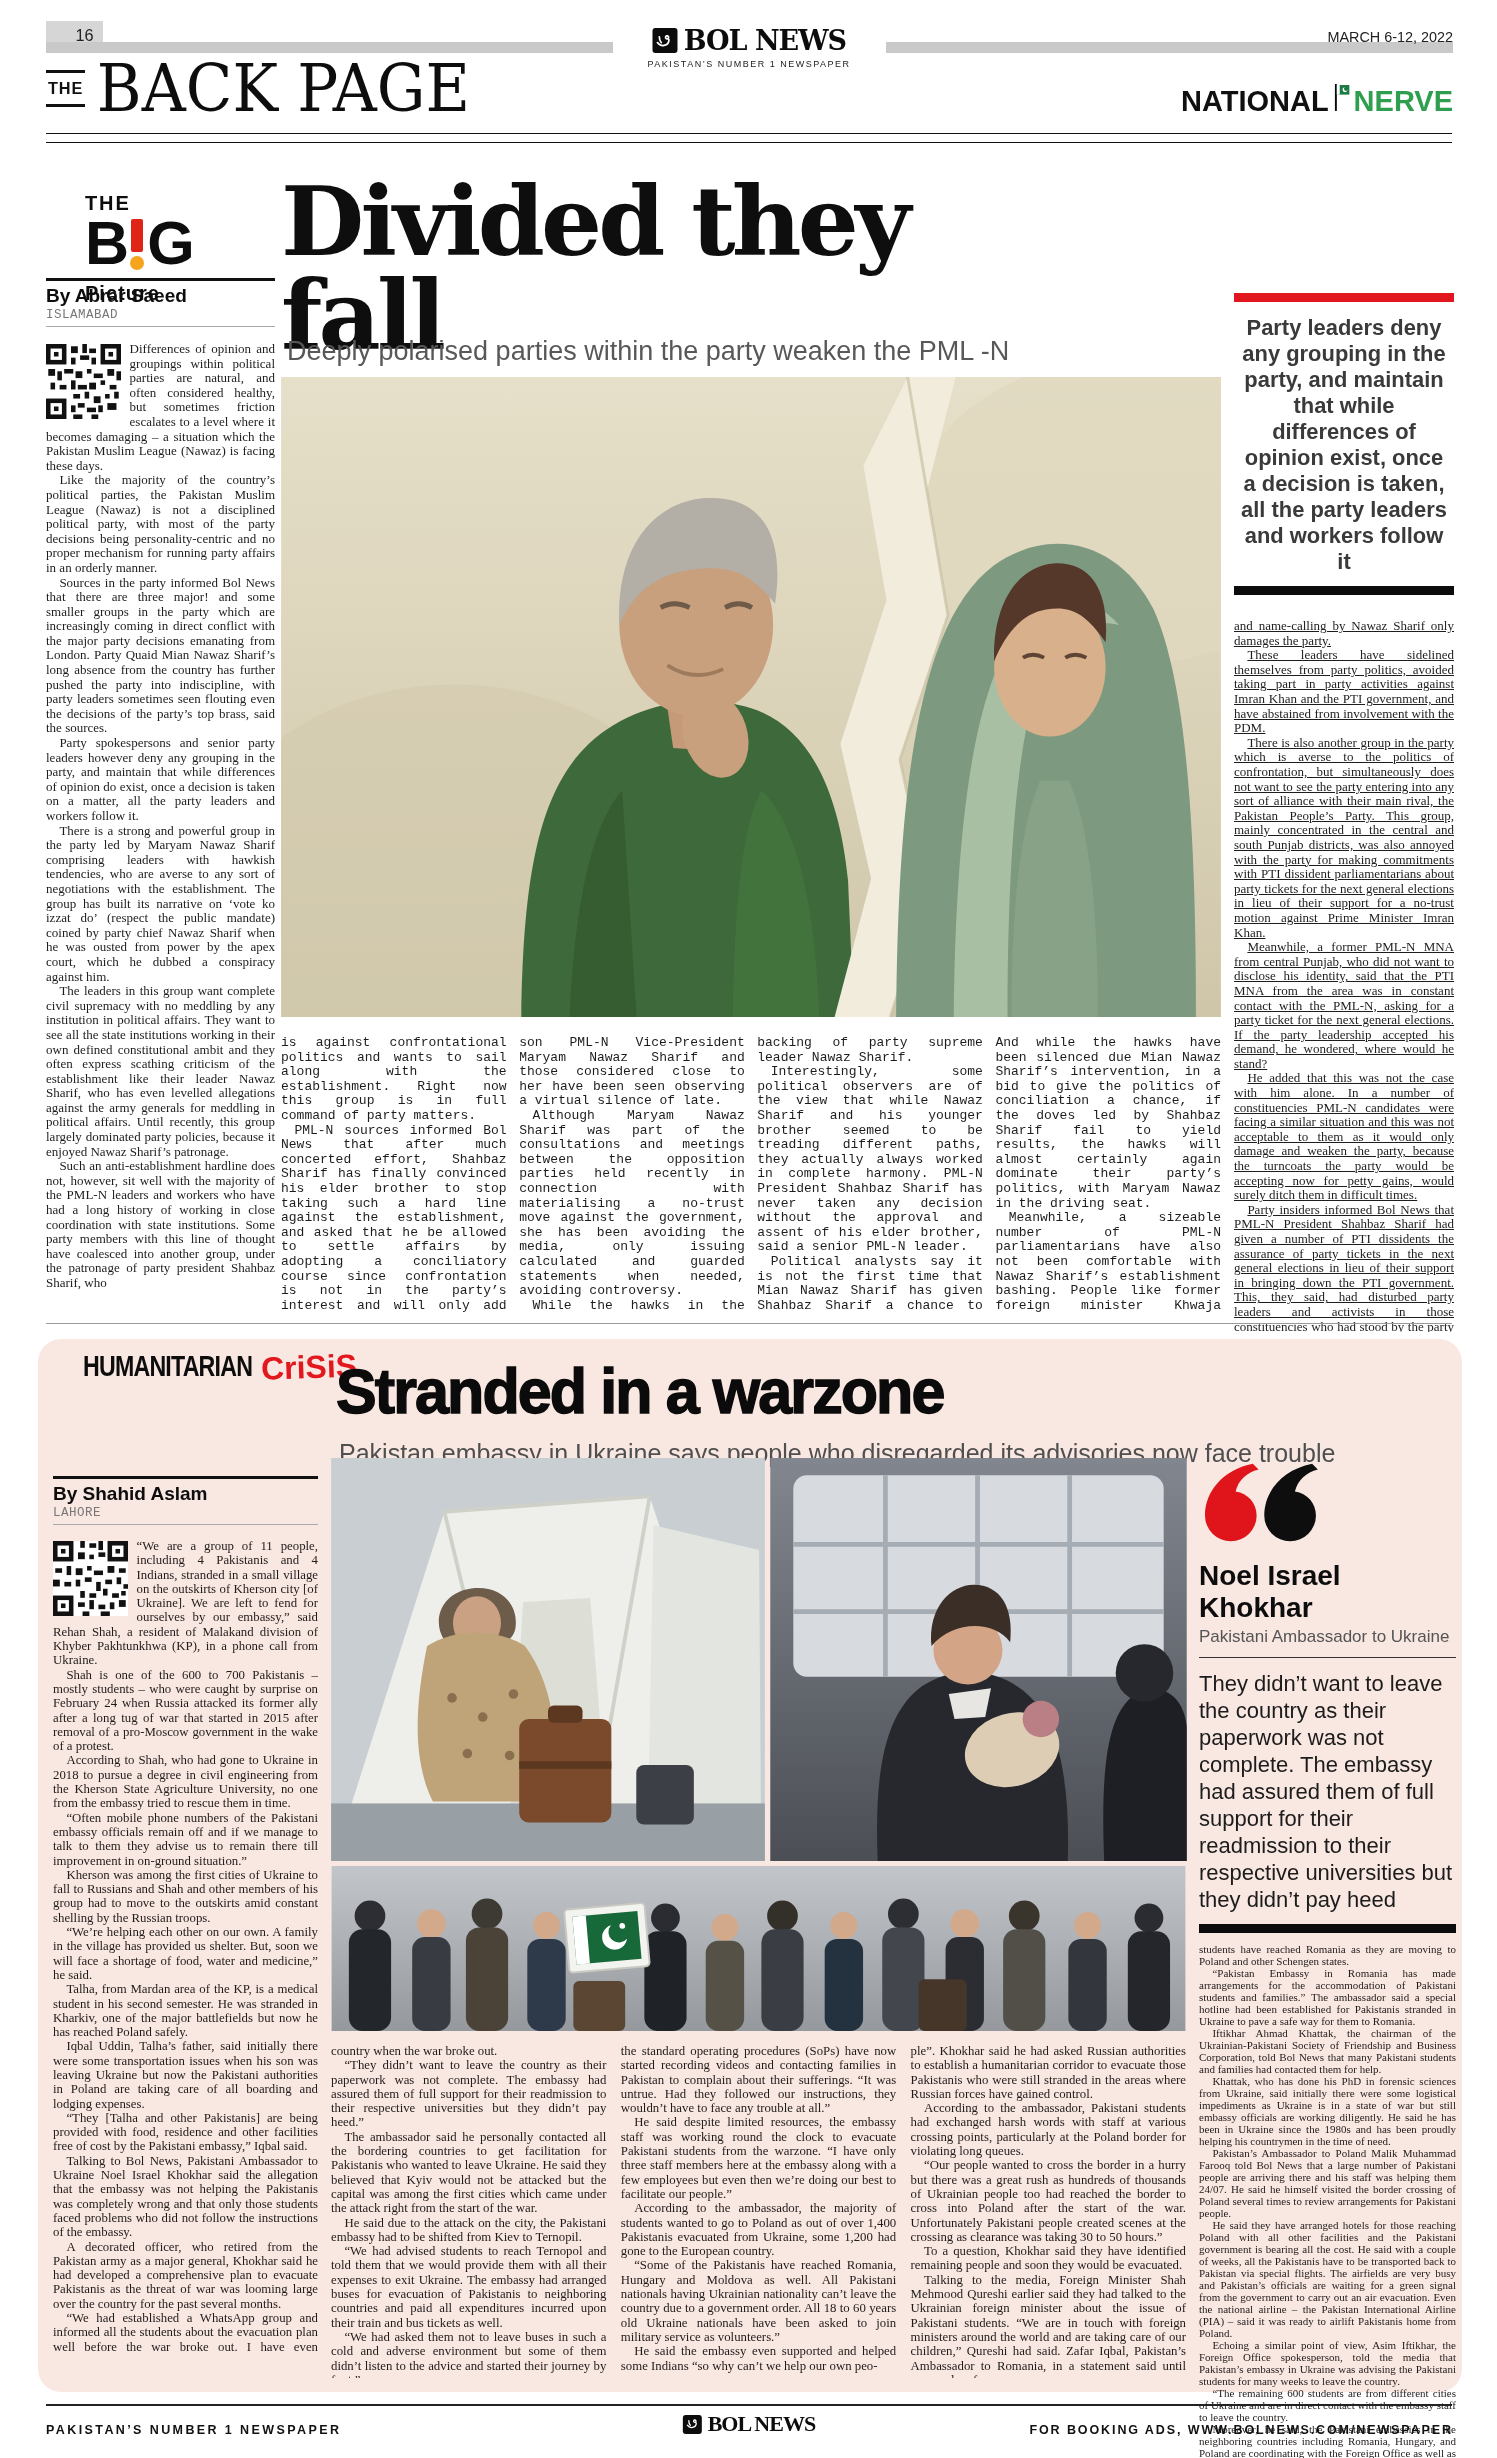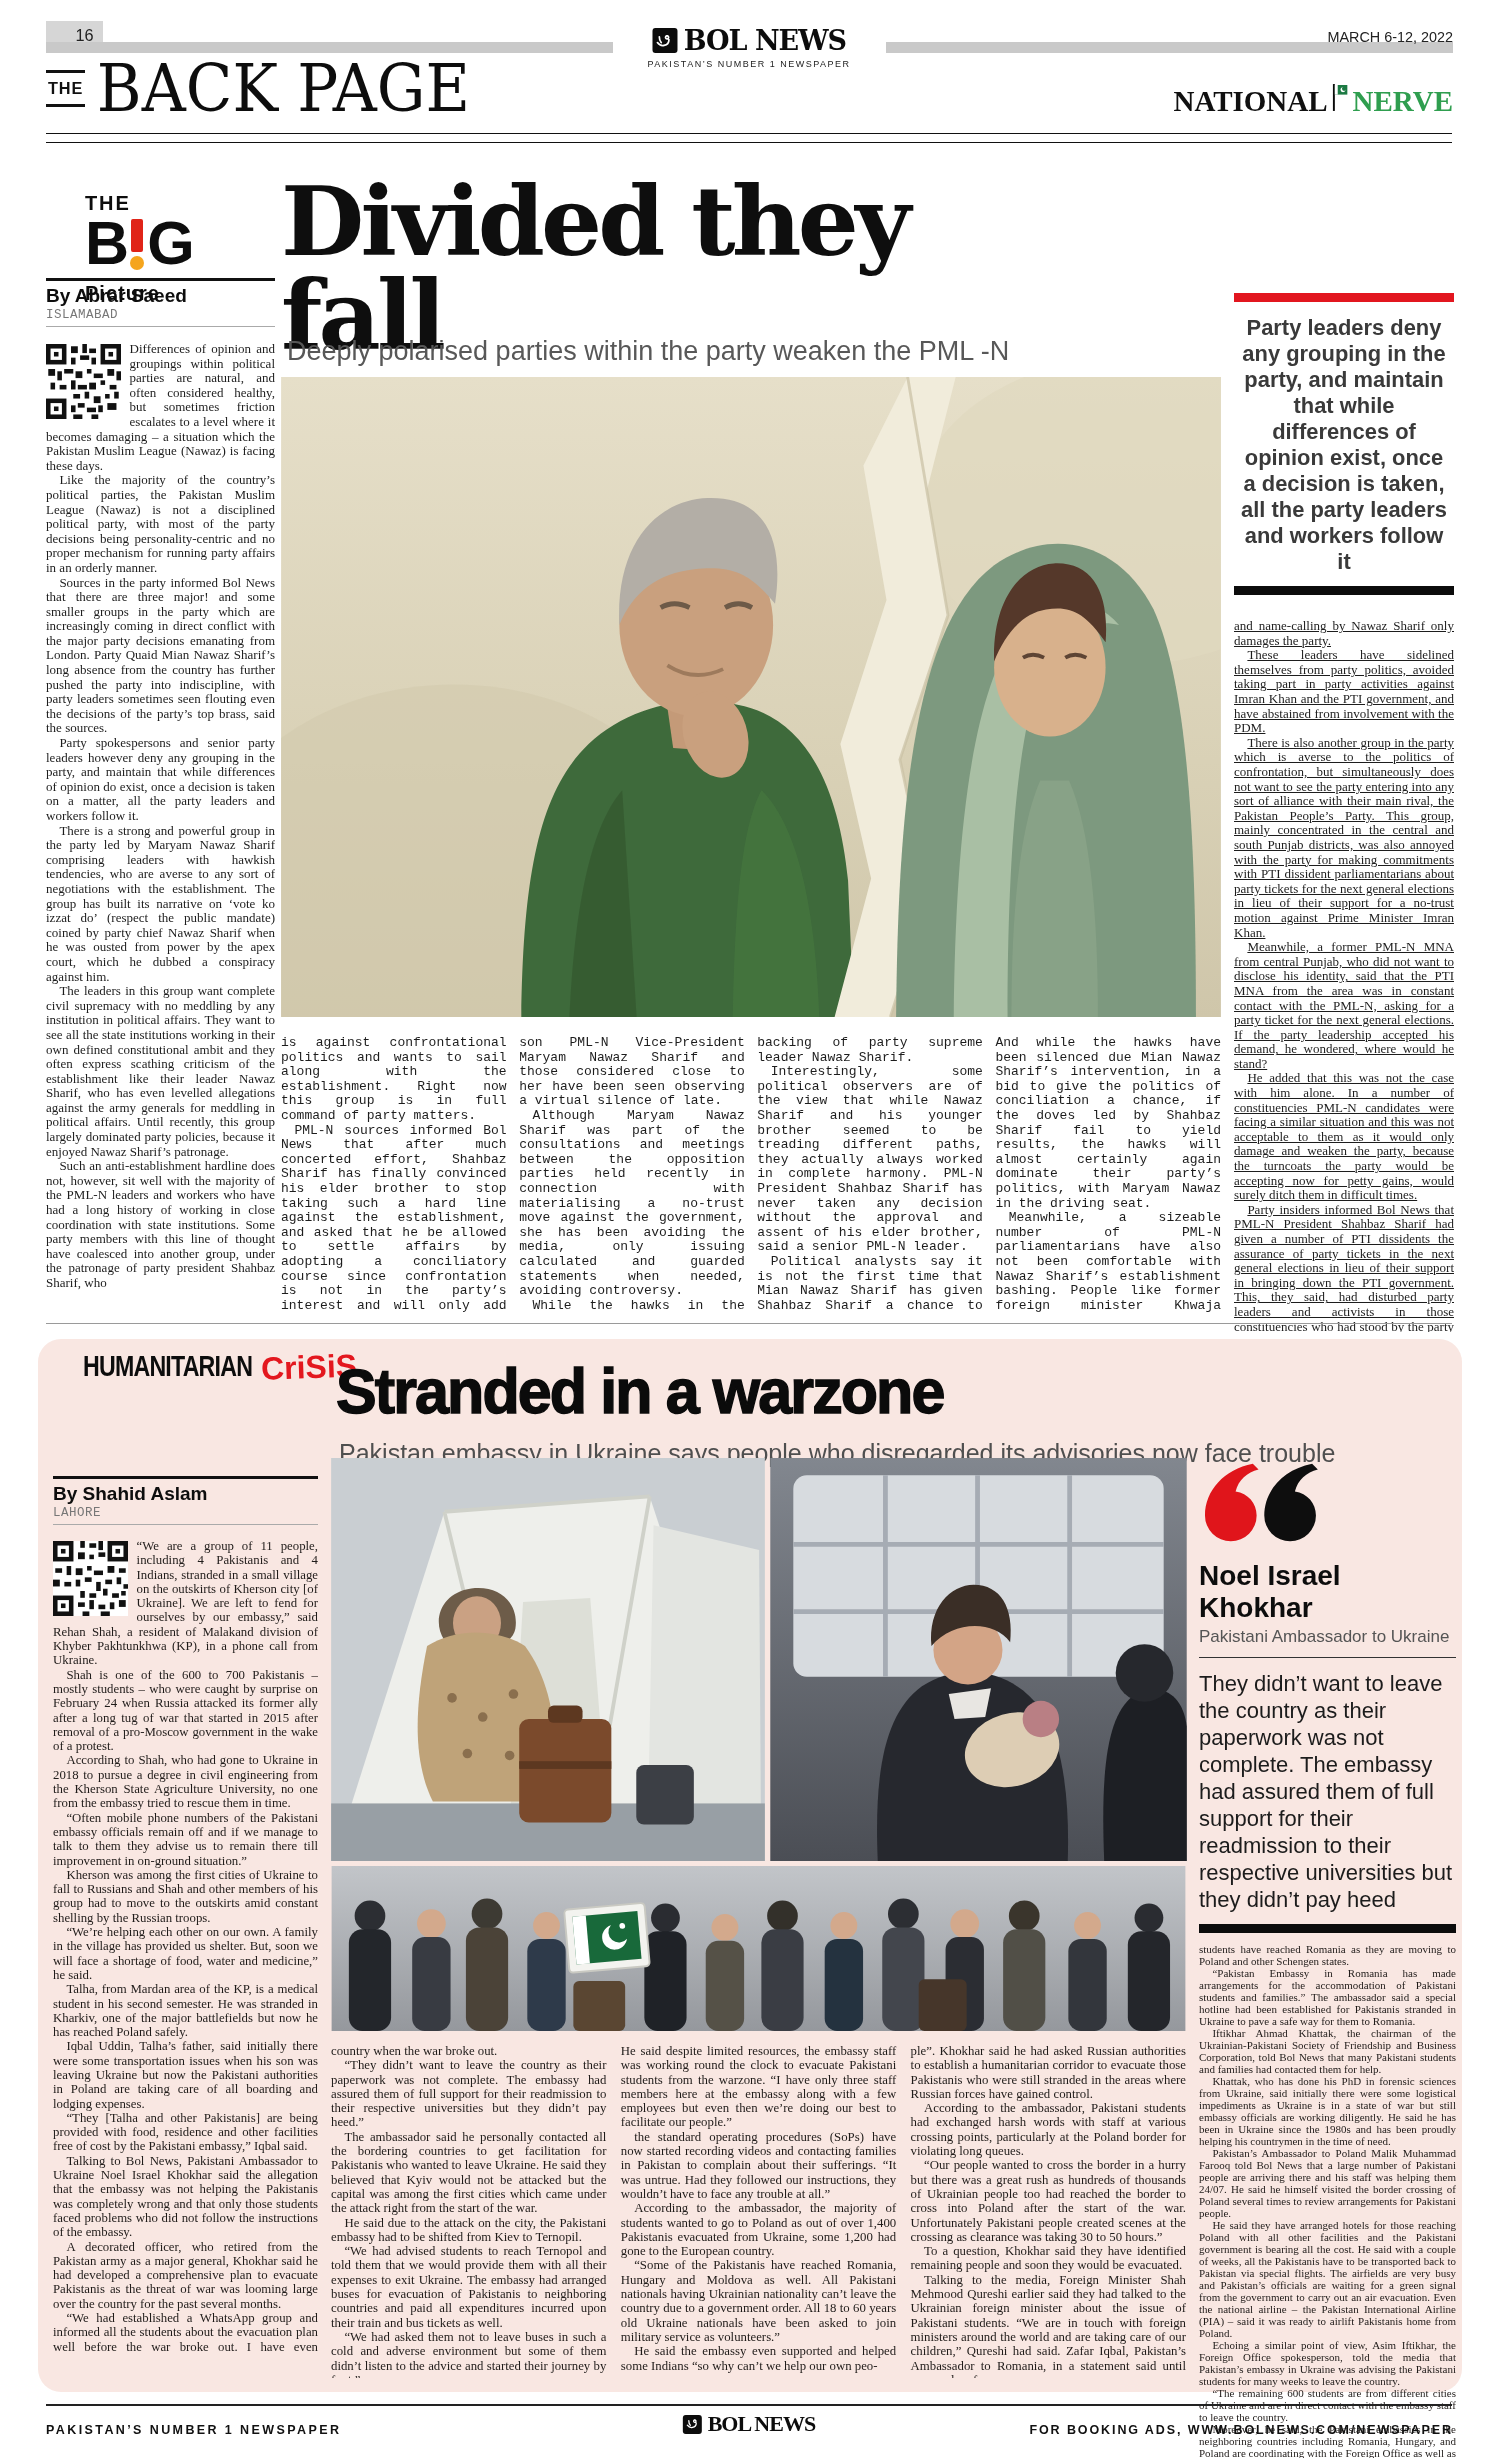--- a/index.html
+++ b/index.html
@@ -15,21 +15,21 @@
   .hdr-logo .logo-line{display:flex;align-items:center;gap:6.7px;justify-content:center;}
   .brand-sq{width:25px;height:25px;background:#0c0c0c;border-radius:2.9px;display:flex;align-items:center;justify-content:center;}
   .brand-sq svg{display:block;}
   .brand-word{font-size:27px;font-weight:700;letter-spacing:-1px;color:#0c0c0c;}
   .brand-tag{font-family:"Liberation Sans",sans-serif;font-size:9px;letter-spacing:1.5px;color:#222;margin-top:2.9px;}
   .hdr-date{right:45px;top:29px;font-family:"Liberation Sans",sans-serif;font-size:14.4px;color:#222;}
   .section-title{left:46px;top:58px;display:flex;align-items:center;gap:11.5px;}
   .the-box{font-family:"Liberation Sans",sans-serif;font-weight:700;font-size:16.3px;letter-spacing:1px;
            border-top:3.8px solid #111;border-bottom:3.8px solid #111;padding:5.8px 1.9px;color:#111;}
   .backpage{font-family:"DejaVu Serif",serif;font-size:61px;line-height:1;color:#0d0d0d;transform:scaleY(1.06);letter-spacing:0px;}
-  .kicker{right:45px;top:83px;font-family:Liberation Serif, serif;font-weight:700;font-size:29px;display:flex;align-items:center;gap:3.8px;}
+  .kicker{right:45px;top:83px;font-family:Liberation Sans, sans-serif;font-weight:700;font-size:29px;display:flex;align-items:center;gap:3.8px;}
   .kicker .k-black{color:#101010;}
   .kicker .k-green{color:#2f9e4f;}
   .double-rule{left:46px;top:133px;width:1406px;height:7.7px;border-top:1.9px solid #111;border-bottom:1.9px solid #111;}
 
   
   .big-logo{left:85px;top:192px;width:154px;font-family:"Liberation Sans",sans-serif;color:#0d0d0d;}
   .big-logo .t{font-weight:700;font-size:20px;letter-spacing:1.9px;}
   .big-logo .row{display:flex;align-items:flex-start;gap:2.9px;margin-top:-1.9px;}
   .big-logo .bg-letter{font-weight:700;font-size:61px;line-height:1;letter-spacing:-1.9px;}
   .excl{display:flex;flex-direction:column;align-items:center;margin-top:5.8px;}
@@ -558,22 +558,22 @@
   <div class="abs cols-row2 body-a2">
     <div class="ncol flow">
         <p>country when the war broke out.</p>
         <p>“They didn’t want to leave the country as their paperwork was not complete. The embassy had assured them of full support for their readmission to their respective universities but they didn’t pay heed.”</p>
         <p>The ambassador said he personally contacted all the bordering countries to get facilitation for Pakistanis who wanted to leave Ukraine. He said they believed that Kyiv would not be attacked but the capital was among the first cities which came under the attack right from the start of the war.</p>
         <p>He said due to the attack on the city, the Pakistani embassy had to be shifted from Kiev to Ternopil.</p>
         <p>“We had advised students to reach Ternopol and told them that we would provide them with all their expenses to exit Ukraine. The embassy had arranged buses for evacuation of Pakistanis to neighboring countries and paid all expenditures incurred upon their train and bus tickets as well.</p>
         <p>“We had asked them not to leave buses in such a cold and adverse environment but some of them didn’t listen to the advice and started their journey by foot.”</p>
       </div>
     <div class="ncol flow">
+        <p>the standard operating procedures (SoPs) have now started recording videos and contacting families in Pakistan to complain about their sufferings. “It was untrue. Had they followed our instructions, they wouldn’t have to face any trouble at all.”</p>
         <p>He said despite limited resources, the embassy staff was working round the clock to evacuate Pakistani students from the warzone. “I have only three staff members here at the embassy along with a few employees but even then we’re doing our best to facilitate our people.”</p>
-        <p>the standard operating procedures (SoPs) have now started recording videos and contacting families in Pakistan to complain about their sufferings. “It was untrue. Had they followed our instructions, they wouldn’t have to face any trouble at all.”</p>
         <p>According to the ambassador, the majority of students wanted to go to Poland as out of over 1,400 Pakistanis evacuated from Ukraine, some 1,200 had gone to the European country.</p>
         <p>“Some of the Pakistanis have reached Romania, Hungary and Moldova as well. All Pakistani nationals having Ukrainian nationality can’t leave the country due to a government order. All 18 to 60 years old Ukraine nationals have been asked to join military service as volunteers.”</p>
         <p>He said the embassy even supported and helped some Indians “so why can’t we help our own peo-</p>
       </div>
     <div class="ncol flow">
         <p>ple”. Khokhar said he had asked Russian authorities to establish a humanitarian corridor to evacuate those Pakistanis who were still stranded in the areas where Russian forces have gained control.</p>
         <p>According to the ambassador, Pakistani students had exchanged harsh words with staff at various crossing points, particularly at the Poland border for violating long queues.</p>
         <p>“Our people wanted to cross the border in a hurry but there was a great rush as hundreds of thousands of Ukrainian people too had reached the border to cross into Poland after the start of the war. Unfortunately Pakistani people created scenes at the crossing as clearance was taking 30 to 50 hours.”</p>
         <p>To a question, Khokhar said they have identified remaining people and soon they would be evacuated.</p>
         <p>Talking to the media, Foreign Minister Shah Mehmood Qureshi earlier said they had talked to the Ukrainian foreign minister about the issue of Pakistani students. “We are in touch with foreign ministers around the world and are taking care of our children,” Qureshi had said. Zafar Iqbal, Pakistan’s Ambassador to Romania, in a statement said until now, only a few</p>

